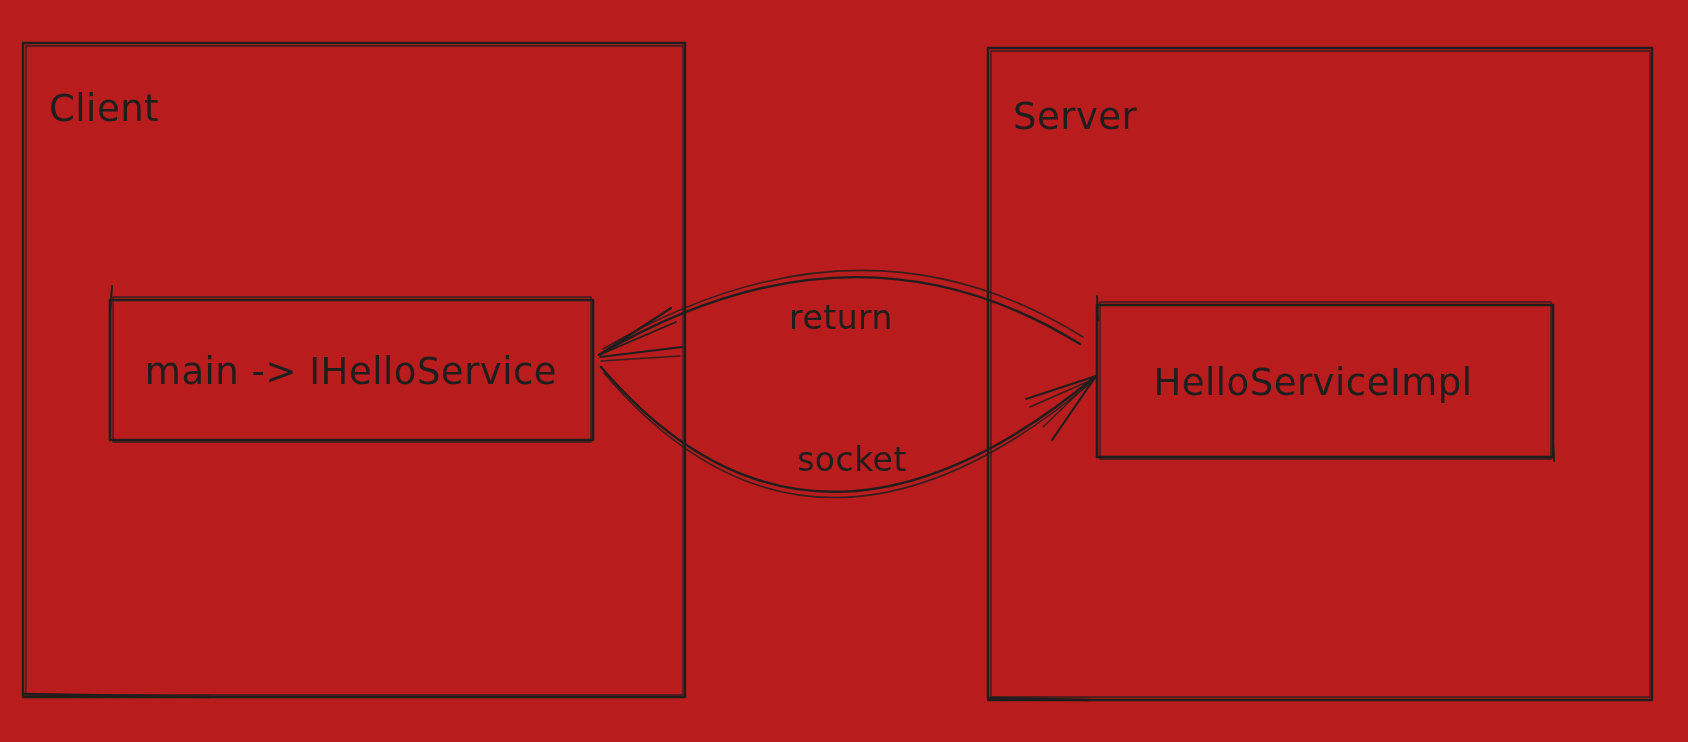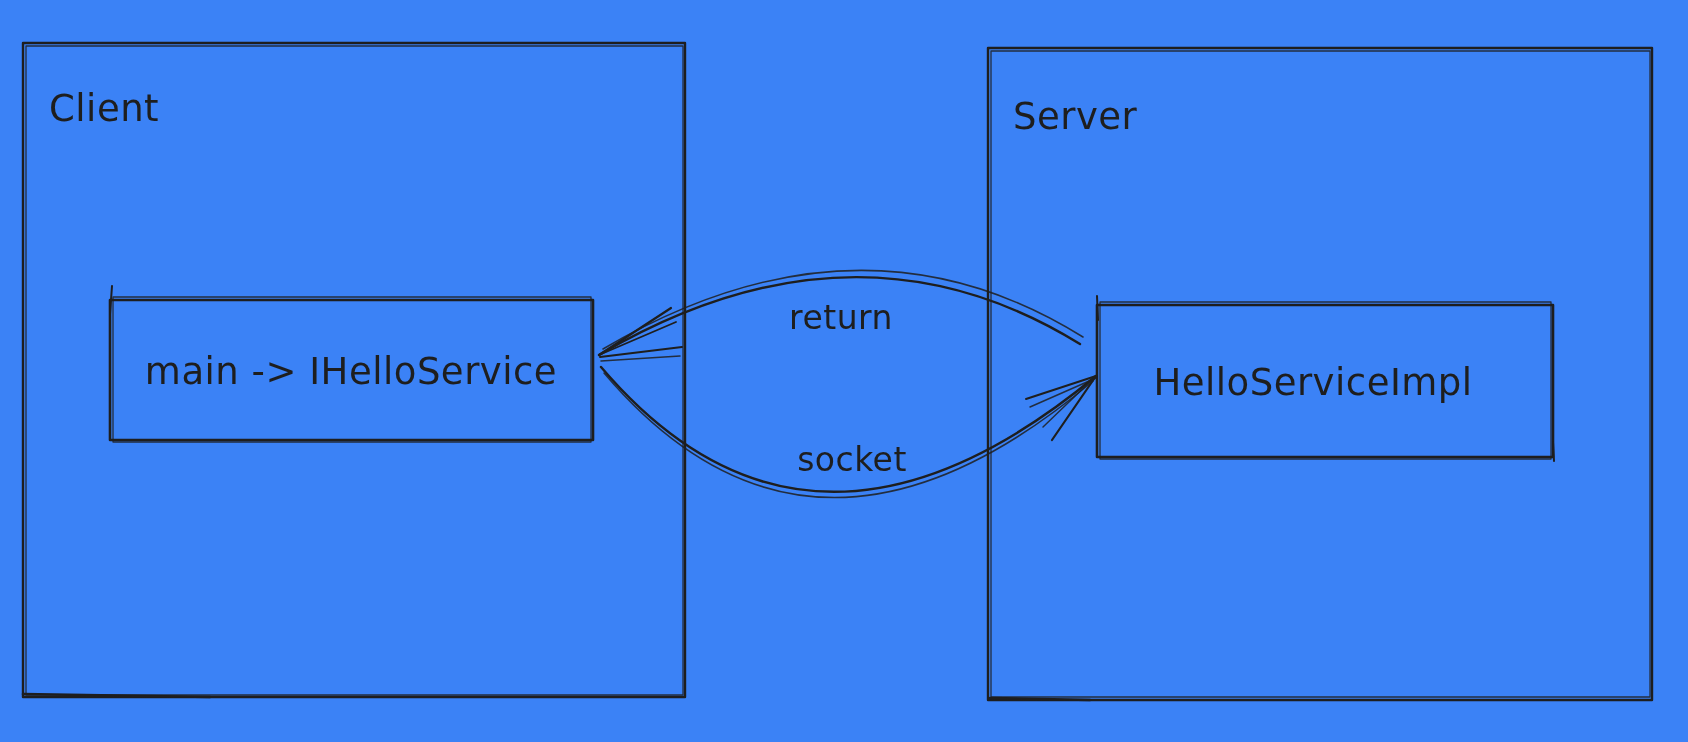--- a/index.html
+++ b/index.html
@@ -4,21 +4,21 @@
 <style>
   html, body {
     margin: 0;
     padding: 0;
     background: #ffffff;
   }
   .stage {
     position: relative;
     width: 1688px;
     height: 742px;
-    background: #3b82f6;
+    background: #b91c1c;
     overflow: hidden;
   }
   svg {
     display: block;
   }
   .sketch-text {
     font-family: "DejaVu Sans", sans-serif;
     fill: #1e1e1e;
     letter-spacing: 0.5px;
   }

